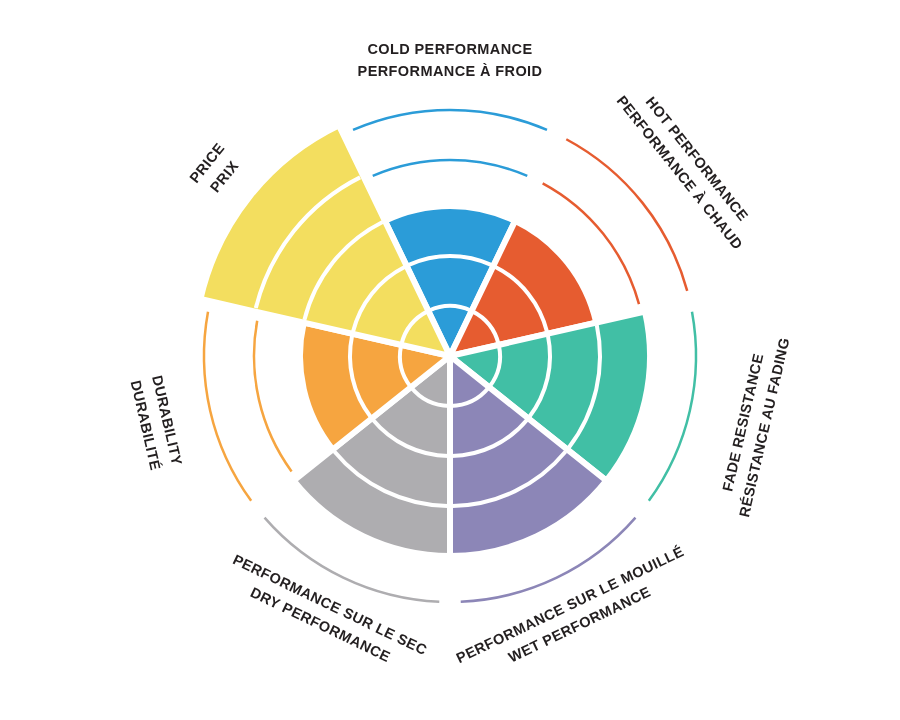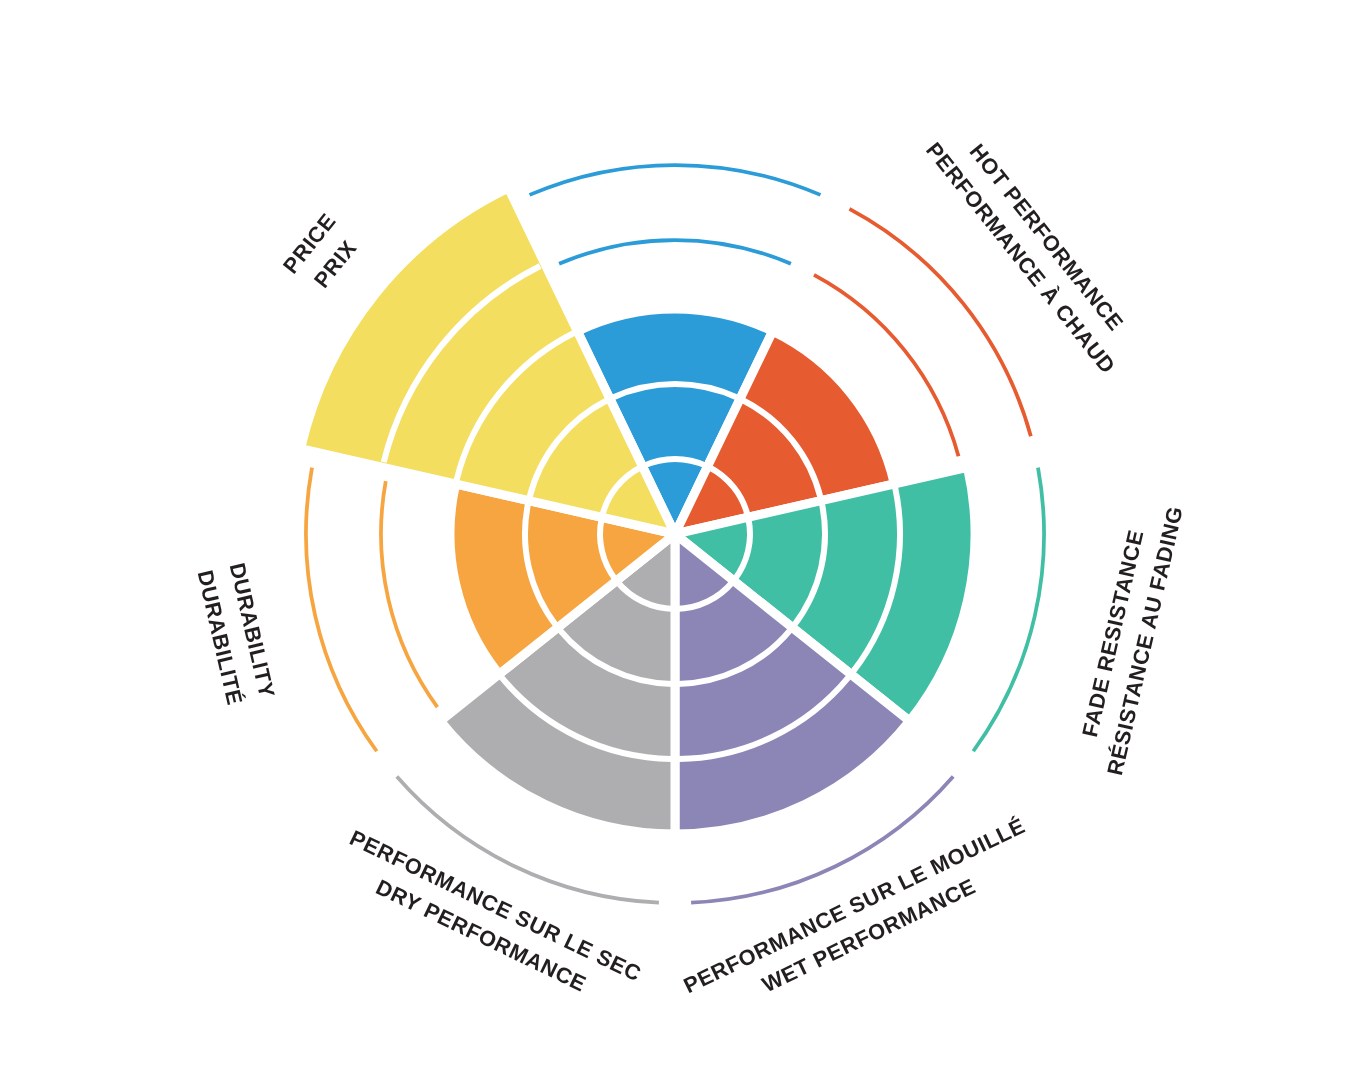--- a/index.html
+++ b/index.html
@@ -79,20 +79,22 @@
       <path d="M 291.58 471.40 A 196 196 0 0 1 257.19 320.76" fill="none" stroke="#F6A540" stroke-width="2.5"></path>
       <path d="M 251.16 500.84 A 246 246 0 0 1 208.01 311.77" fill="none" stroke="#F6A540" stroke-width="2.5"></path>
       <path d="M 450 356 L 200.42 299.03 A 256 256 0 0 1 338.93 125.35 Z" fill="#F3DE5F" stroke="#ffffff" stroke-width="6" stroke-linejoin="round"></path>
       <path d="M 401.46 344.02 A 50 50 0 0 1 427.52 311.34" fill="none" stroke="#ffffff" stroke-width="4"></path>
       <path d="M 352.91 332.05 A 100 100 0 0 1 405.05 266.67" fill="none" stroke="#ffffff" stroke-width="4"></path>
       <path d="M 304.37 320.07 A 150 150 0 0 1 382.57 222.01" fill="none" stroke="#ffffff" stroke-width="4"></path>
       <path d="M 255.82 308.10 A 200 200 0 0 1 360.09 177.35" fill="none" stroke="#ffffff" stroke-width="4"></path>
     </svg>
   <div id="label-layer" class="label-layer">
       <div class="wheel-label" style="left: 450px; top: 60px; transform: translate(-50%, -50%) rotate(0deg);">
+        <span>COLD PERFORMANCE</span>
+        <span>PERFORMANCE À FROID</span>
       </div>
       <div class="wheel-label" style="left: 688.459px; top: 165.836px; transform: translate(-50%, -50%) rotate(51.4deg);">
         <span>HOT PERFORMANCE</span>
         <span>PERFORMANCE À CHAUD</span>
       </div>
       <div class="wheel-label" style="left: 754.178px; top: 425.427px; transform: translate(-50%, -50%) rotate(-77.1deg);">
         <span>FADE RESISTANCE</span>
         <span>RÉSISTANCE AU FADING</span>
       </div>
       <div class="wheel-label" style="left: 574.959px; top: 615.479px; transform: translate(-50%, -50%) rotate(-25.7deg);">

